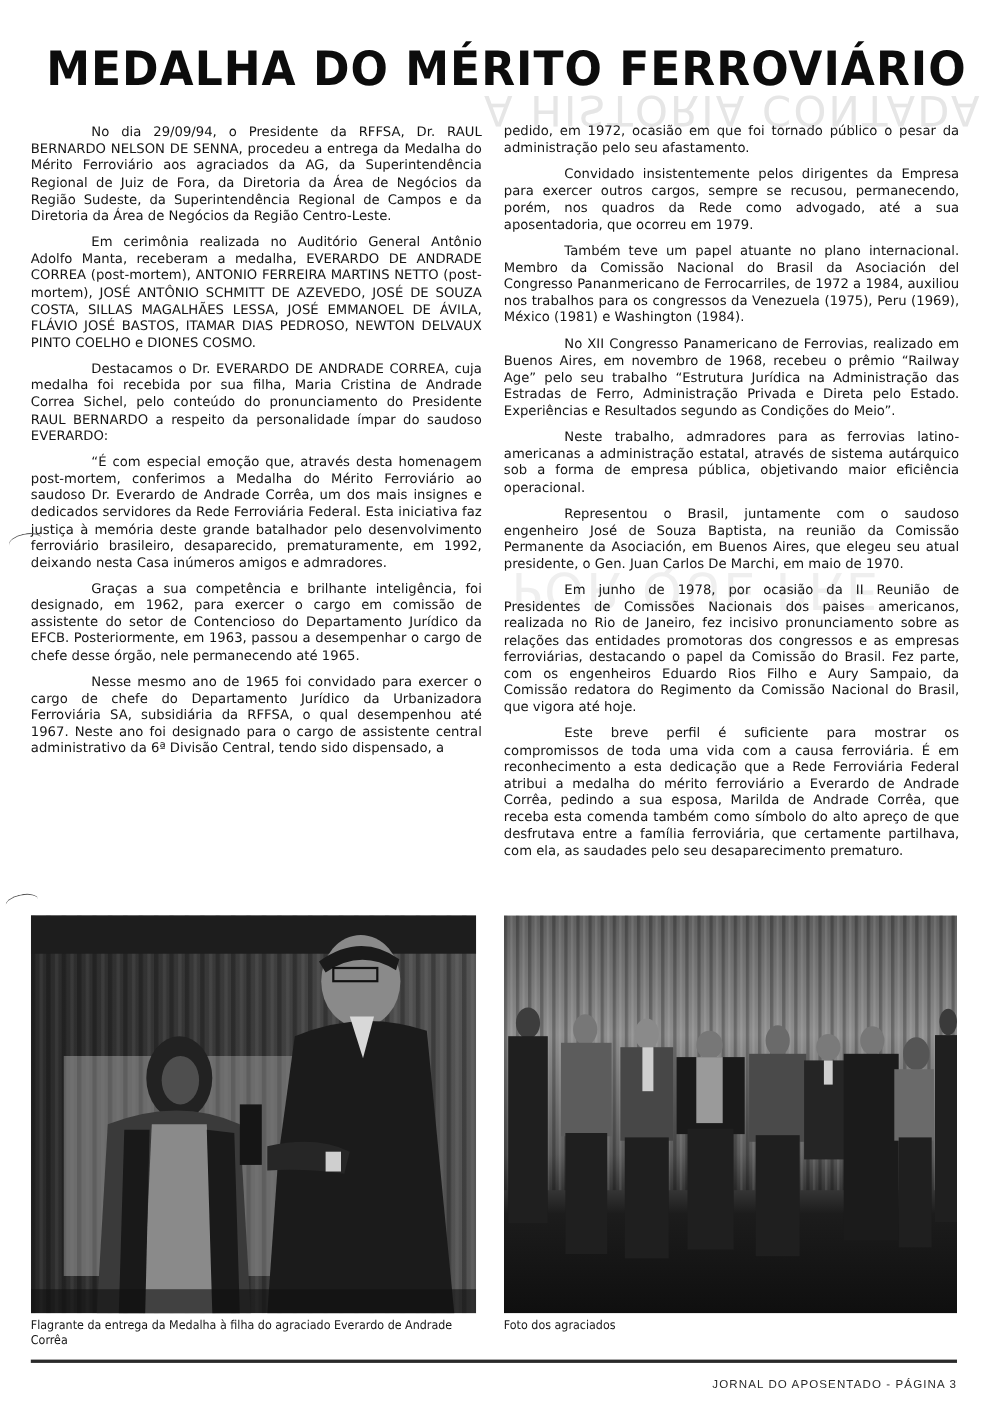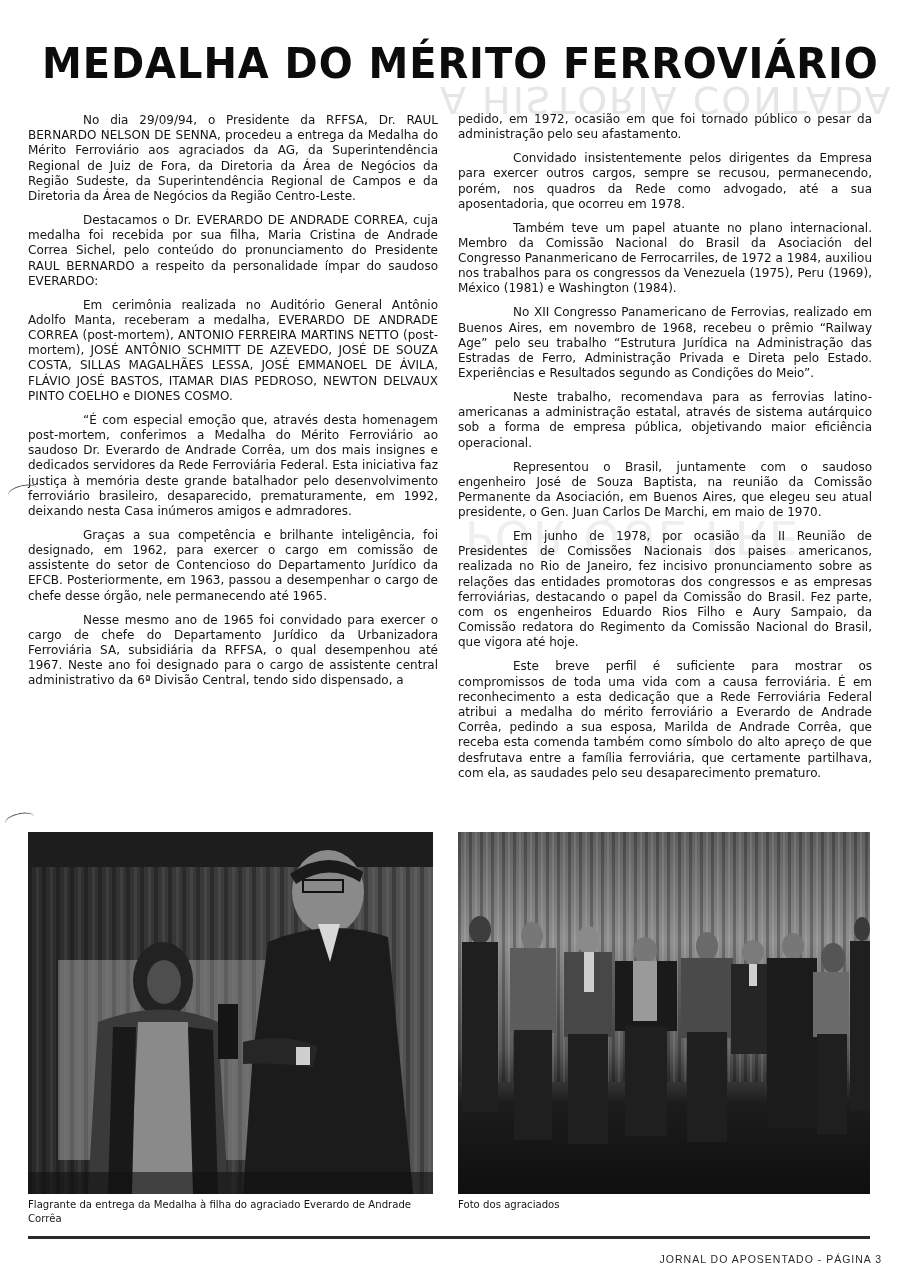--- a/index.html
+++ b/index.html
@@ -17,47 +17,47 @@
   .col p { margin:0 0 8.7px 0; text-indent:55px; hyphens:none; }
   .col p.cont { text-indent:0; }
   .photo { position:absolute; top:832px; height:362px; overflow:hidden; }
   .photo.left { left:28px; width:405px; }
   .photo.right { left:458px; width:412px; }
   .caption { position:absolute; top:1198px; font-family:"DejaVu Sans", sans-serif; font-size:11px;
              line-height:14px; transform:scaleX(0.92); transform-origin:left top; }
   .caption.left { left:28px; width:420px; }
   .caption.right { left:458px; width:300px; }
   .rule { position:absolute; left:28px; top:1236px; width:842px; height:3px; background:#2a2a2a; }
-  .footer { position:absolute; right:24px; top:1253px; font-family:"Liberation Sans", sans-serif;
+  .footer { position:absolute; right:36px; top:1253px; font-family:"Liberation Sans", sans-serif;
             font-size:10.5px; letter-spacing:1px; color:#2a2a2a; }
   .mark { position:absolute; border-top:1.5px solid #555; border-radius:50%; }
 </style>
 </head>
 <body>
 
 <div class="ghost" style="left:440px; top:78px; font-size:38px;">A HISTÓRIA CONTADA ATRAVÉS DAS</div>
 <div class="ghost" style="left:465px; top:510px; font-size:46px; color:#efefef;">POR QUE PRE</div>
 
 <h1 class="title" style="margin:0;">MEDALHA DO MÉRITO FERROVIÁRIO</h1>
 
 <div class="col left">
   <p>No dia 29/09/94, o Presidente da RFFSA, Dr. RAUL BERNARDO NELSON DE SENNA, procedeu a entrega da Medalha do Mérito Ferroviário aos agraciados da AG, da Superintendência Regional de Juiz de Fora, da Diretoria da Área de Negócios da Região Sudeste, da Superintendência Regional de Campos e da Diretoria da Área de Negócios da Região Centro-Leste.</p>
+  <p>Em cerimônia realizada no Auditório General Antônio Adolfo Manta, receberam a medalha, EVERARDO DE ANDRADE CORREA (post-mortem), ANTONIO FERREIRA MARTINS NETTO (post-mortem), JOSÉ ANTÔNIO SCHMITT DE AZEVEDO, JOSÉ DE SOUZA COSTA, SILLAS MAGALHÃES LESSA, JOSÉ EMMANOEL DE ÁVILA, FLÁVIO JOSÉ BASTOS, ITAMAR DIAS PEDROSO, NEWTON DELVAUX PINTO COELHO e DIONES COSMO.</p>
   <p>Destacamos o Dr. EVERARDO DE ANDRADE CORREA, cuja medalha foi recebida por sua filha, Maria Cristina de Andrade Correa Sichel, pelo conteúdo do pronunciamento do Presidente RAUL BERNARDO a respeito da personalidade ímpar do saudoso EVERARDO:</p>
-  <p>Em cerimônia realizada no Auditório General Antônio Adolfo Manta, receberam a medalha, EVERARDO DE ANDRADE CORREA (post-mortem), ANTONIO FERREIRA MARTINS NETTO (post-mortem), JOSÉ ANTÔNIO SCHMITT DE AZEVEDO, JOSÉ DE SOUZA COSTA, SILLAS MAGALHÃES LESSA, JOSÉ EMMANOEL DE ÁVILA, FLÁVIO JOSÉ BASTOS, ITAMAR DIAS PEDROSO, NEWTON DELVAUX PINTO COELHO e DIONES COSMO.</p>
   <p>“É com especial emoção que, através desta homenagem post-mortem, conferimos a Medalha do Mérito Ferroviário ao saudoso Dr. Everardo de Andrade Corrêa, um dos mais insignes e dedicados servidores da Rede Ferroviária Federal. Esta iniciativa faz justiça à memória deste grande batalhador pelo desenvolvimento ferroviário brasileiro, desaparecido, prematuramente, em 1992, deixando nesta Casa inúmeros amigos e admradores.</p>
   <p>Graças a sua competência e brilhante inteligência, foi designado, em 1962, para exercer o cargo em comissão de assistente do setor de Contencioso do Departamento Jurídico da EFCB. Posteriormente, em 1963, passou a desempenhar o cargo de chefe desse órgão, nele permanecendo até 1965.</p>
   <p>Nesse mesmo ano de 1965 foi convidado para exercer o cargo de chefe do Departamento Jurídico da Urbanizadora Ferroviária SA, subsidiária da RFFSA, o qual desempenhou até 1967. Neste ano foi designado para o cargo de assistente central administrativo da 6ª Divisão Central, tendo sido dispensado, a</p>
 </div>
 
 <div class="col right">
   <p class="cont">pedido, em 1972, ocasião em que foi tornado público o pesar da administração pelo seu afastamento.</p>
-  <p>Convidado insistentemente pelos dirigentes da Empresa para exercer outros cargos, sempre se recusou, permanecendo, porém, nos quadros da Rede como advogado, até a sua aposentadoria, que ocorreu em 1978.</p>
+  <p>Convidado insistentemente pelos dirigentes da Empresa para exercer outros cargos, sempre se recusou, permanecendo, porém, nos quadros da Rede como advogado, até a sua aposentadoria, que ocorreu em 1979.</p>
   <p>Também teve um papel atuante no plano internacional. Membro da Comissão Nacional do Brasil da Asociación del Congresso Pananmericano de Ferrocarriles, de 1972 a 1984, auxiliou nos trabalhos para os congressos da Venezuela (1975), Peru (1969), México (1981) e Washington (1984).</p>
   <p>No XII Congresso Panamericano de Ferrovias, realizado em Buenos Aires, em novembro de 1968, recebeu o prêmio “Railway Age” pelo seu trabalho “Estrutura Jurídica na Administração das Estradas de Ferro, Administração Privada e Direta pelo Estado. Experiências e Resultados segundo as Condições do Meio”.</p>
-  <p>Neste trabalho, recomendava para as ferrovias latino-americanas a administração estatal, através de sistema autárquico sob a forma de empresa pública, objetivando maior eficiência operacional.</p>
+  <p>Neste trabalho, admradores para as ferrovias latino-americanas a administração estatal, através de sistema autárquico sob a forma de empresa pública, objetivando maior eficiência operacional.</p>
   <p>Representou o Brasil, juntamente com o saudoso engenheiro José de Souza Baptista, na reunião da Comissão Permanente da Asociación, em Buenos Aires, que elegeu seu atual presidente, o Gen. Juan Carlos De Marchi, em maio de 1970.</p>
   <p>Em junho de 1978, por ocasião da II Reunião de Presidentes de Comissões Nacionais dos paises americanos, realizada no Rio de Janeiro, fez incisivo pronunciamento sobre as relações das entidades promotoras dos congressos e as empresas ferroviárias, destacando o papel da Comissão do Brasil. Fez parte, com os engenheiros Eduardo Rios Filho e Aury Sampaio, da Comissão redatora do Regimento da Comissão Nacional do Brasil, que vigora até hoje.</p>
   <p>Este breve perfil é suficiente para mostrar os compromissos de toda uma vida com a causa ferroviária. É em reconhecimento a esta dedicação que a Rede Ferroviária Federal atribui a medalha do mérito ferroviário a Everardo de Andrade Corrêa, pedindo a sua esposa, Marilda de Andrade Corrêa, que receba esta comenda também como símbolo do alto apreço de que desfrutava entre a família ferroviária, que certamente partilhava, com ela, as saudades pelo seu desaparecimento prematuro.</p>
 </div>
 
 <div class="mark" style="left:8px; top:485px; width:30px; height:14px; transform:rotate(-12deg);"></div>
 <div class="mark" style="left:5px; top:813px; width:30px; height:14px; transform:rotate(-12deg);"></div>
 
 <div class="photo left">
   <svg width="405" height="362" viewBox="0 0 405 362">

